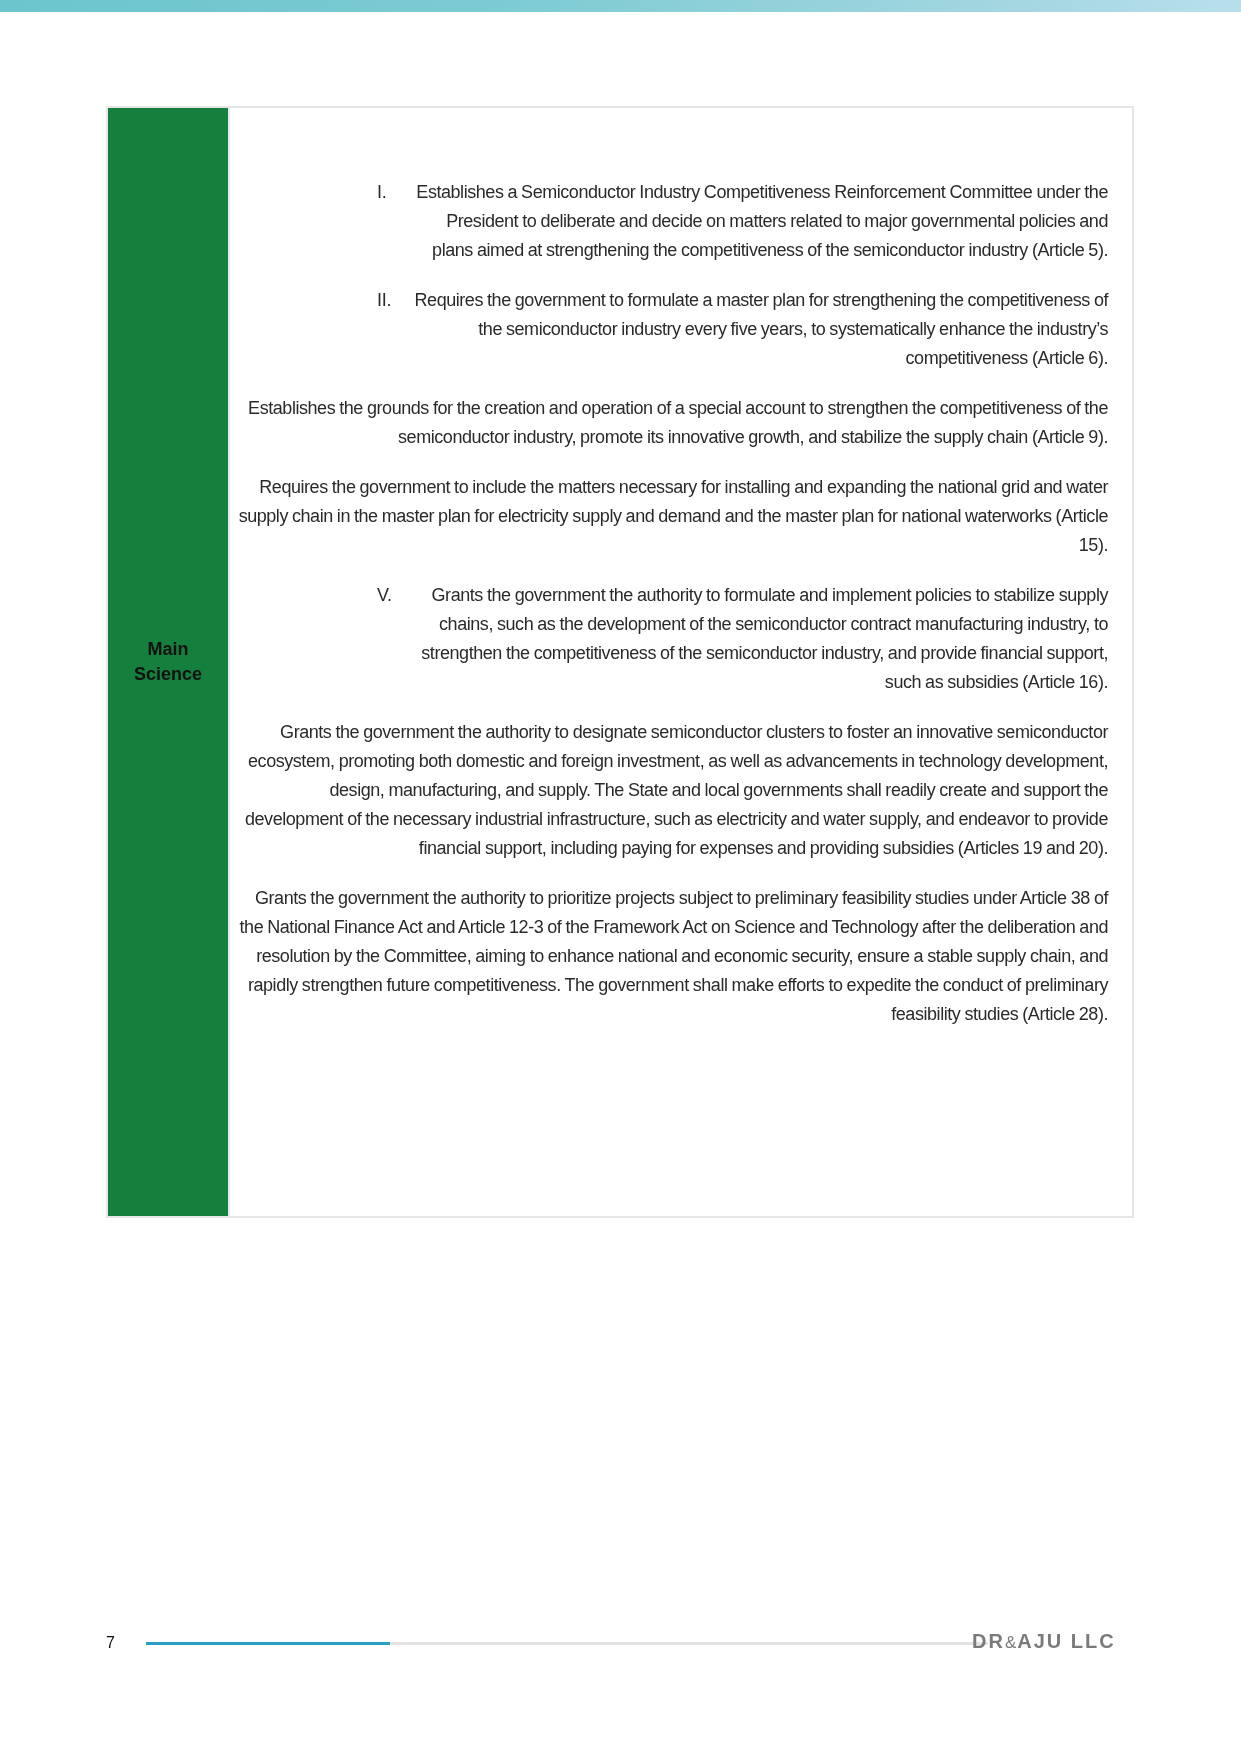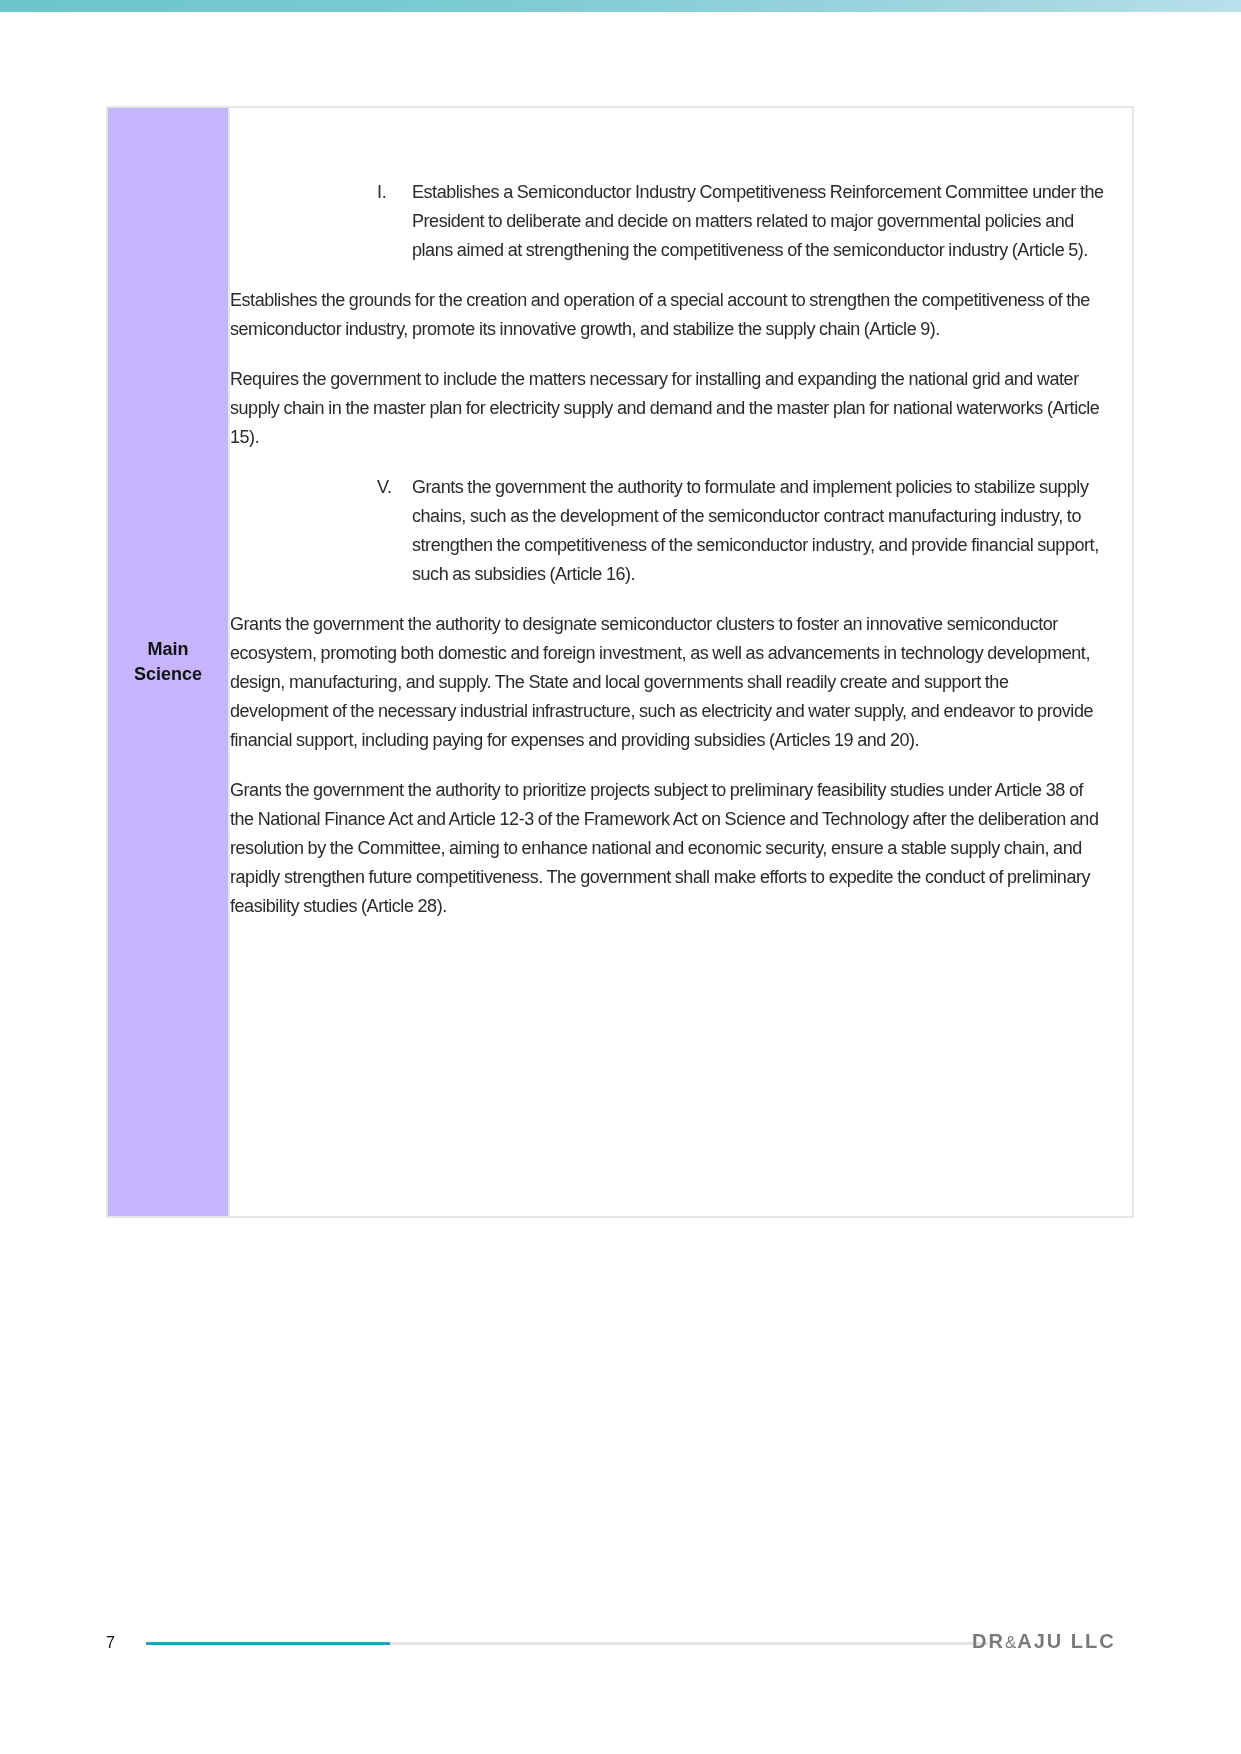--- a/index.html
+++ b/index.html
@@ -9,39 +9,40 @@
     }
     .top-bar {
       position: absolute; left: 0; top: 0; width: 1241px; height: 12px;
       background: linear-gradient(90deg, #6cc5cc 0%, #7ccbd3 40%, #a2d6e0 80%, #b8e0ea 100%);
     }
     .content-table {
       position: absolute; left: 106px; top: 106px; width: 1028px; height: 1112px;
       border: 2px solid #e6e6e6; box-sizing: border-box; display: flex;
     }
     .label-cell {
-      width: 120px; background: #c4b5fd; border-right: 2px solid #e4eaea;
+      width: 120px; background: #15803d; border-right: 2px solid #e4eaea;
       display: flex; align-items: center; justify-content: center; text-align: center;
     }
     .label-text {
       font-weight: bold; font-size: 18px; line-height: 25px; color: #111;
       width: 100px;
     }
     .body-cell { flex: 1; position: relative; }
     .item-list {
       position: absolute; left: 0; top: 70px; right: 24px; margin: 0; padding: 0; list-style: none;
     }
     .item { display: flex; margin-bottom: 21px; }
     .item-numeral {
       width: 35px; flex: 0 0 35px; padding-left: 147px; box-sizing: content-box;
       font-size: 18px; line-height: 29px; color: #2a2a2a; letter-spacing: -0.3px;
     }
     .item-text {
       font-size: 18px; line-height: 29px; color: #2a2a2a; letter-spacing: -0.45px;
       word-spacing: -0.5px;
+      text-align: right;
     }
     .footer-page {
       position: absolute; left: 106px; top: 1634px; font-size: 16px; color: #111;
     }
     .footer-track {
       position: absolute; left: 146px; top: 1642px; width: 842px; height: 3px; background: #e3e3e3;
     }
     .footer-fill { height: 100%; background: #2aa0c0; }
     .footer-brand {
       position: absolute; left: 972px; top: 1630px; font-size: 20px; font-weight: bold;
@@ -61,20 +62,24 @@
       <div>Science</div>
     </div>
   </div>
   <div class="body-cell">
     <ol class="item-list" id="item-list">
         <li class="item">
           <span class="item-numeral">I.</span>
           <span class="item-text">Establishes a Semiconductor Industry Competitiveness Reinforcement Committee under the President to deliberate and decide on matters related to major governmental policies and plans aimed at strengthening the competitiveness of the semiconductor industry (Article 5).</span>
         </li>
         <li class="item">
+          <span class="item-numeral">II.</span>
+          <span class="item-text">Requires the government to formulate a master plan for strengthening the competitiveness of the semiconductor industry every five years, to systematically enhance the industry’s competitiveness (Article 6).</span>
+        </li>
+        <li class="item">
           <span class="item-text">Establishes the grounds for the creation and operation of a special account to strengthen the competitiveness of the semiconductor industry, promote its innovative growth, and stabilize the supply chain (Article 9).</span>
         </li>
         <li class="item">
           <span class="item-text">Requires the government to include the matters necessary for installing and expanding the national grid and water supply chain in the master plan for electricity supply and demand and the master plan for national waterworks (Article 15).</span>
         </li>
         <li class="item">
           <span class="item-numeral">V.</span>
           <span class="item-text">Grants the government the authority to formulate and implement policies to stabilize supply chains, such as the development of the semiconductor contract manufacturing industry, to strengthen the competitiveness of the semiconductor industry, and provide financial support, such as subsidies (Article 16).</span>
         </li>
         <li class="item">

